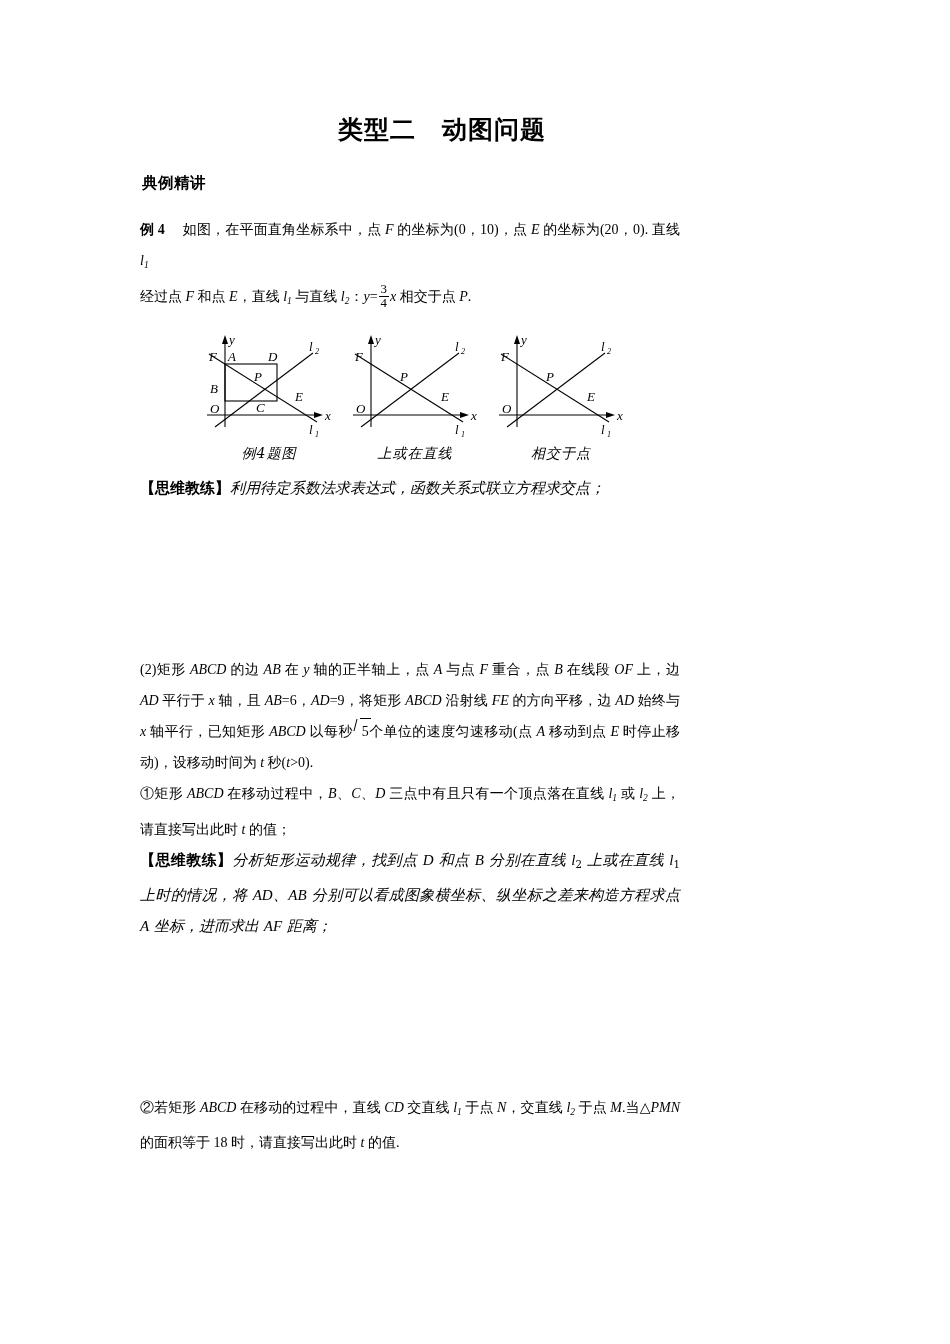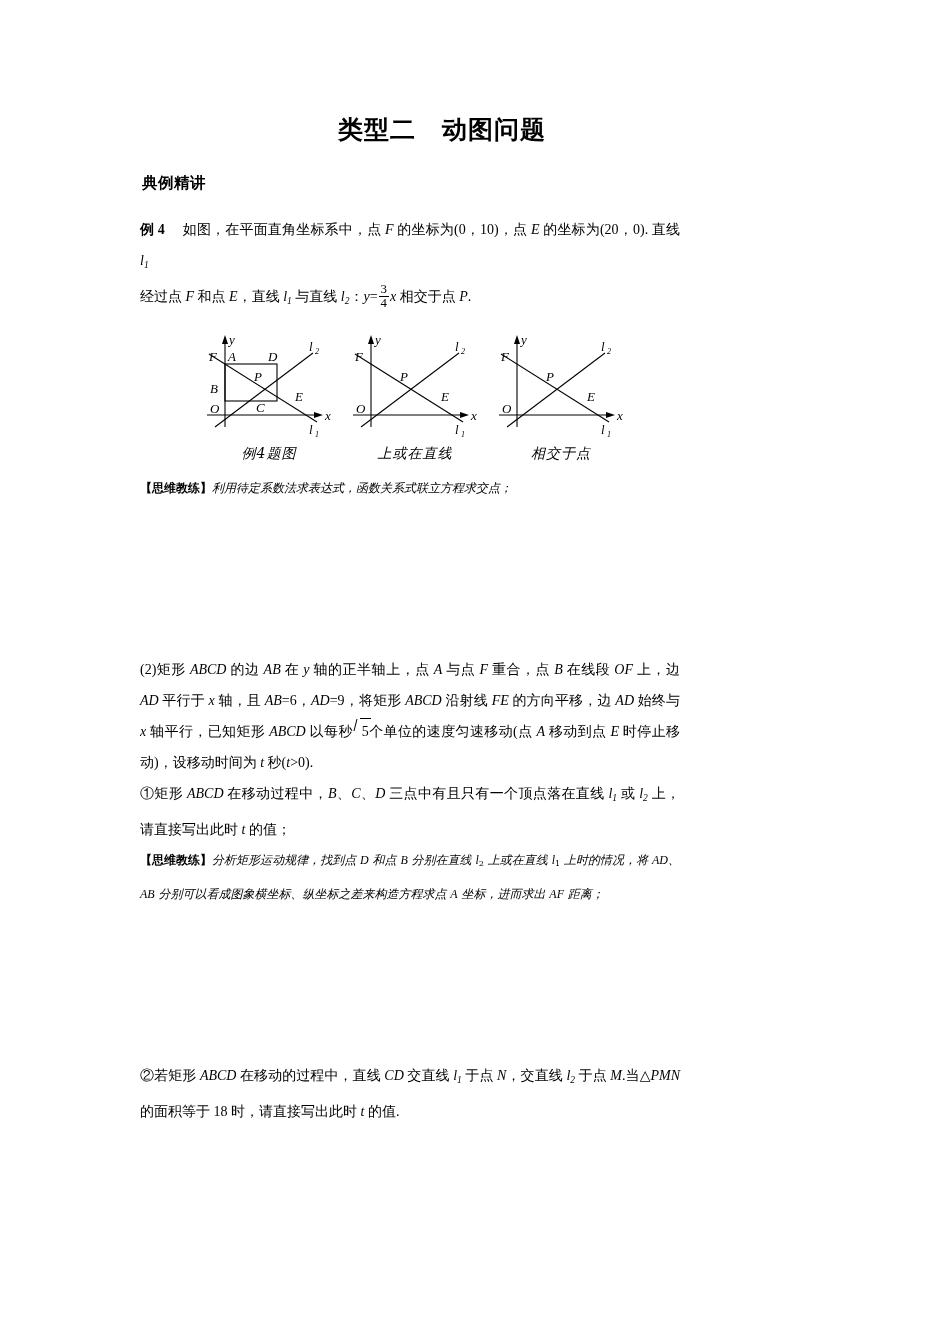--- a/index.html
+++ b/index.html
@@ -91,21 +91,21 @@
     content: "";
     position: absolute;
     left: 7px; top: 2px;
     width: 11px;
     border-top: 1px solid #000;
   }
 
   .hint {
     font-family: "DejaVu Serif", "Liberation Serif", serif;
     font-style: italic;
-    font-size: 12px;
+    font-size: 15px;
     line-height: 31px;
     margin: 0;
     text-align: justify;
     text-justify: inter-ideograph;
   }
   .hint .hint-tag {
     font-family: "DejaVu Sans", "Liberation Sans", sans-serif;
     font-weight: bold;
     font-style: normal;
   }

